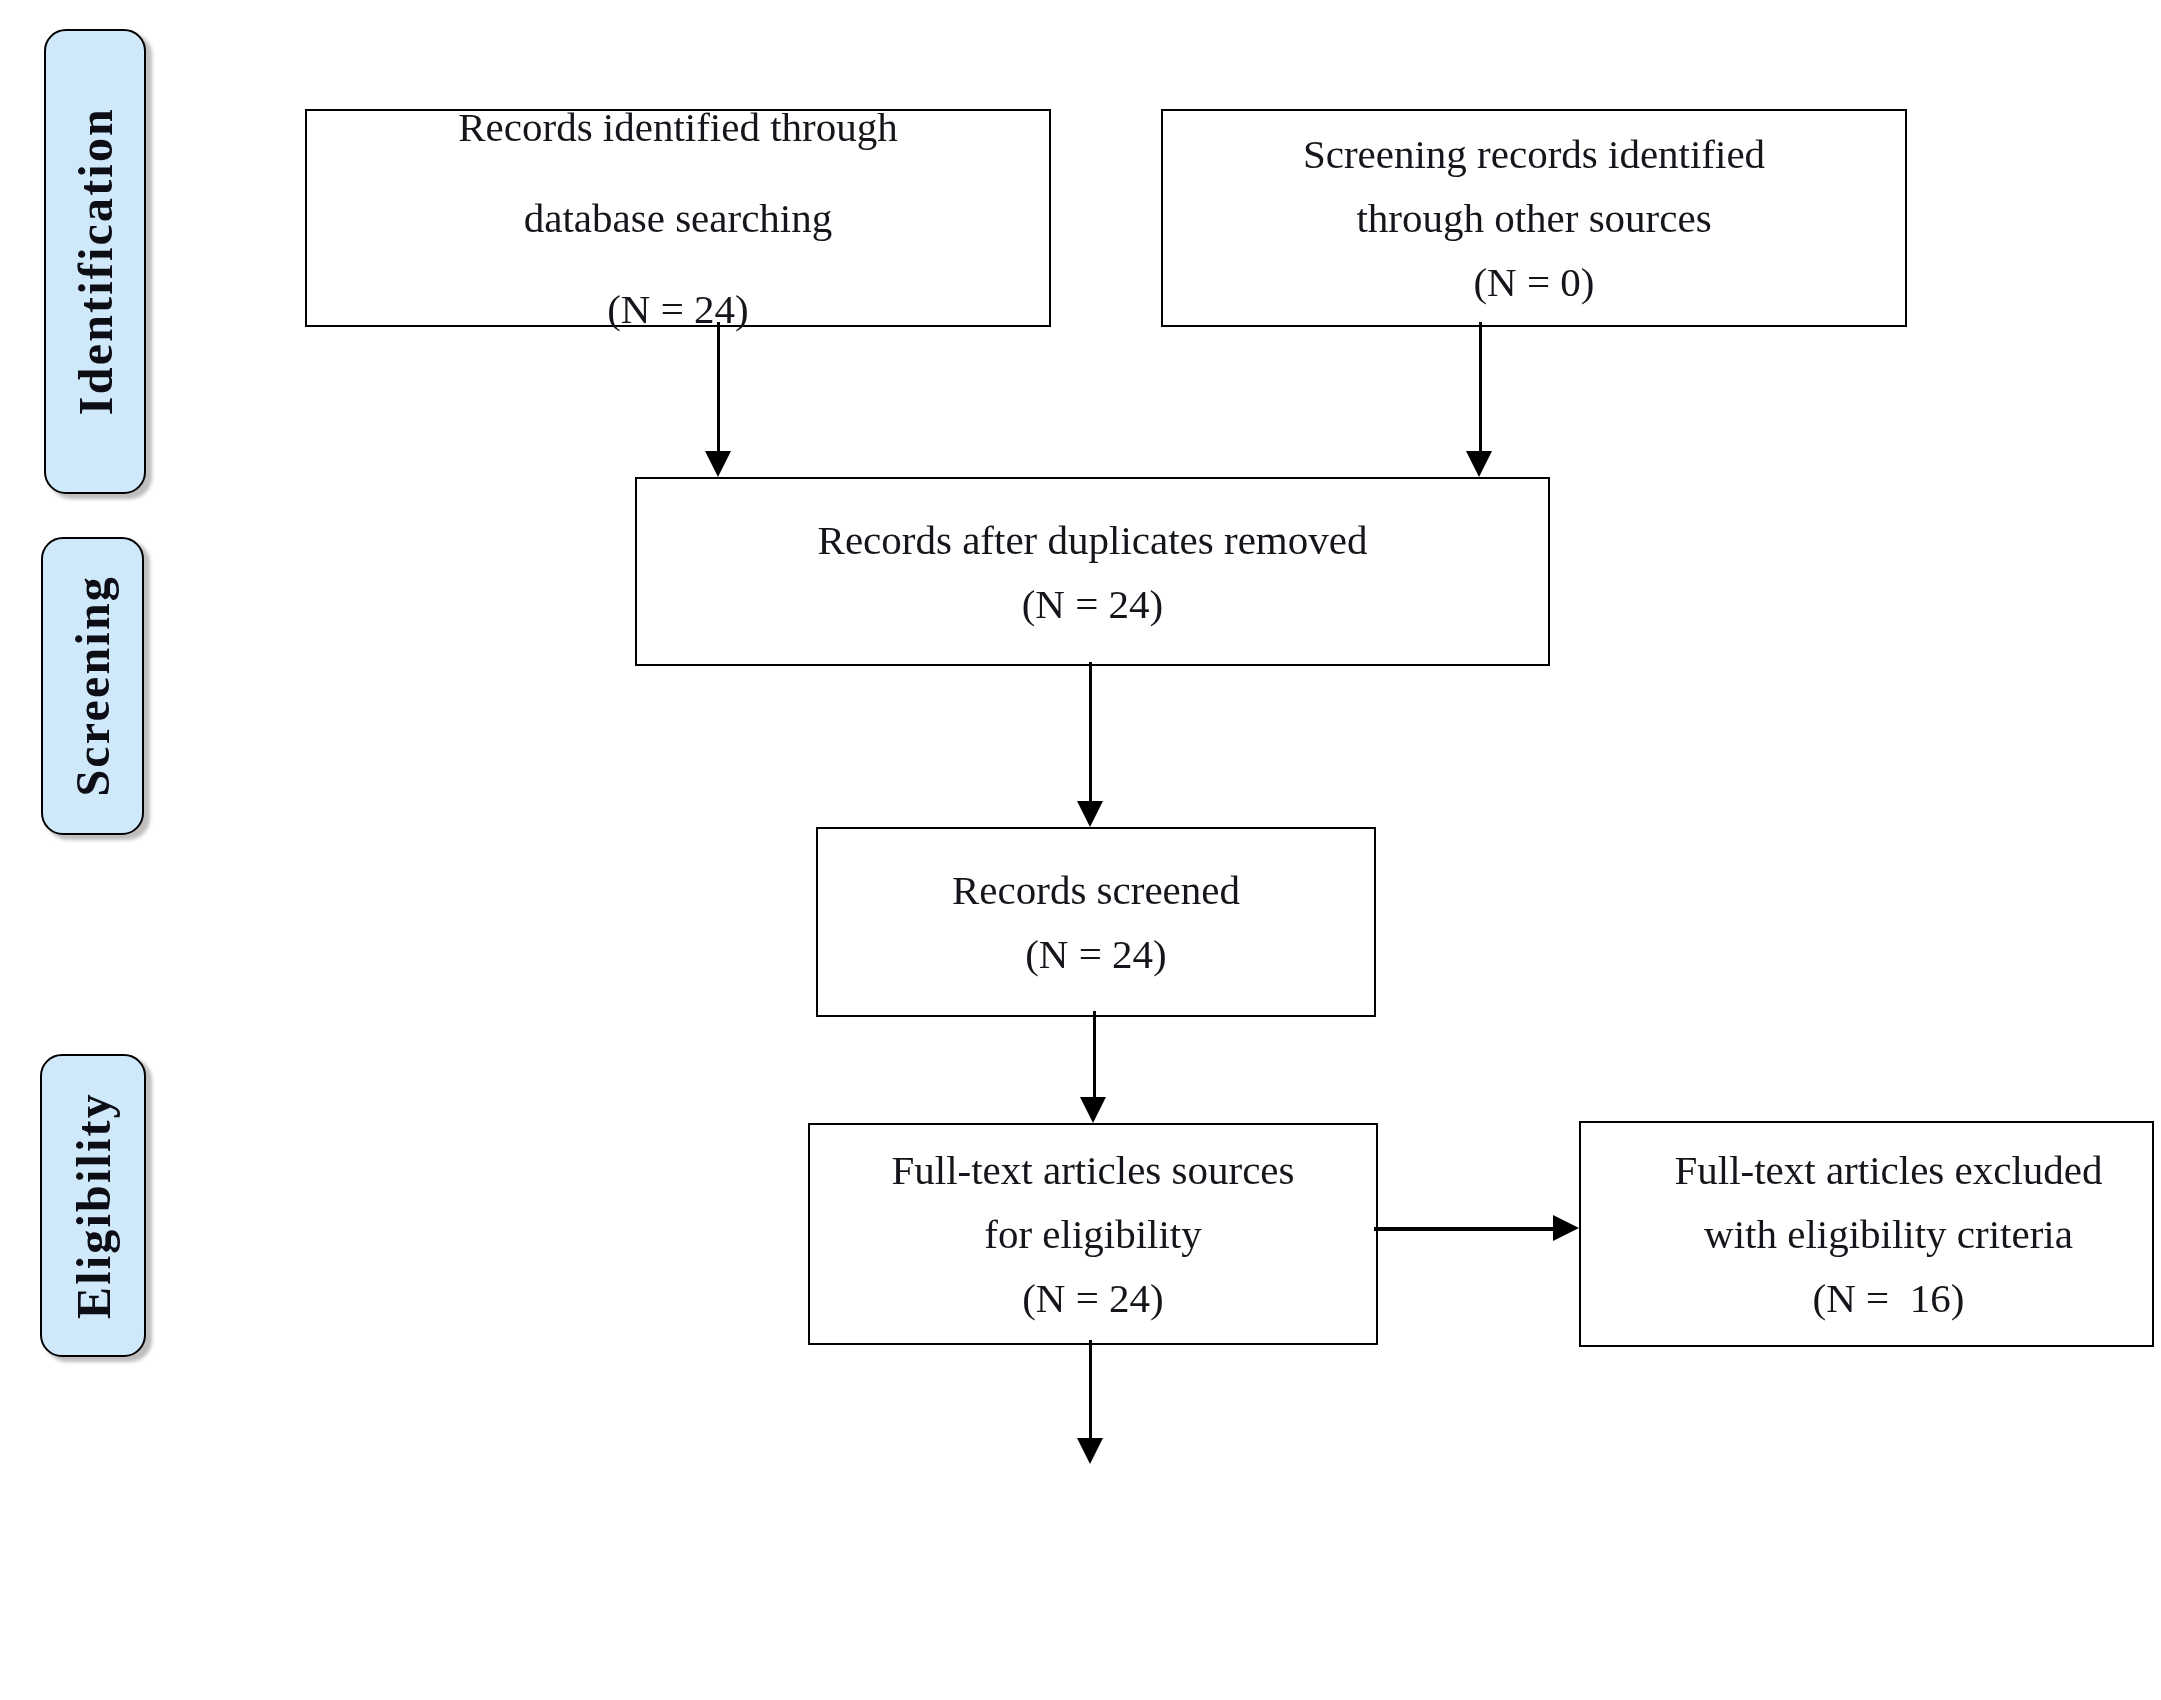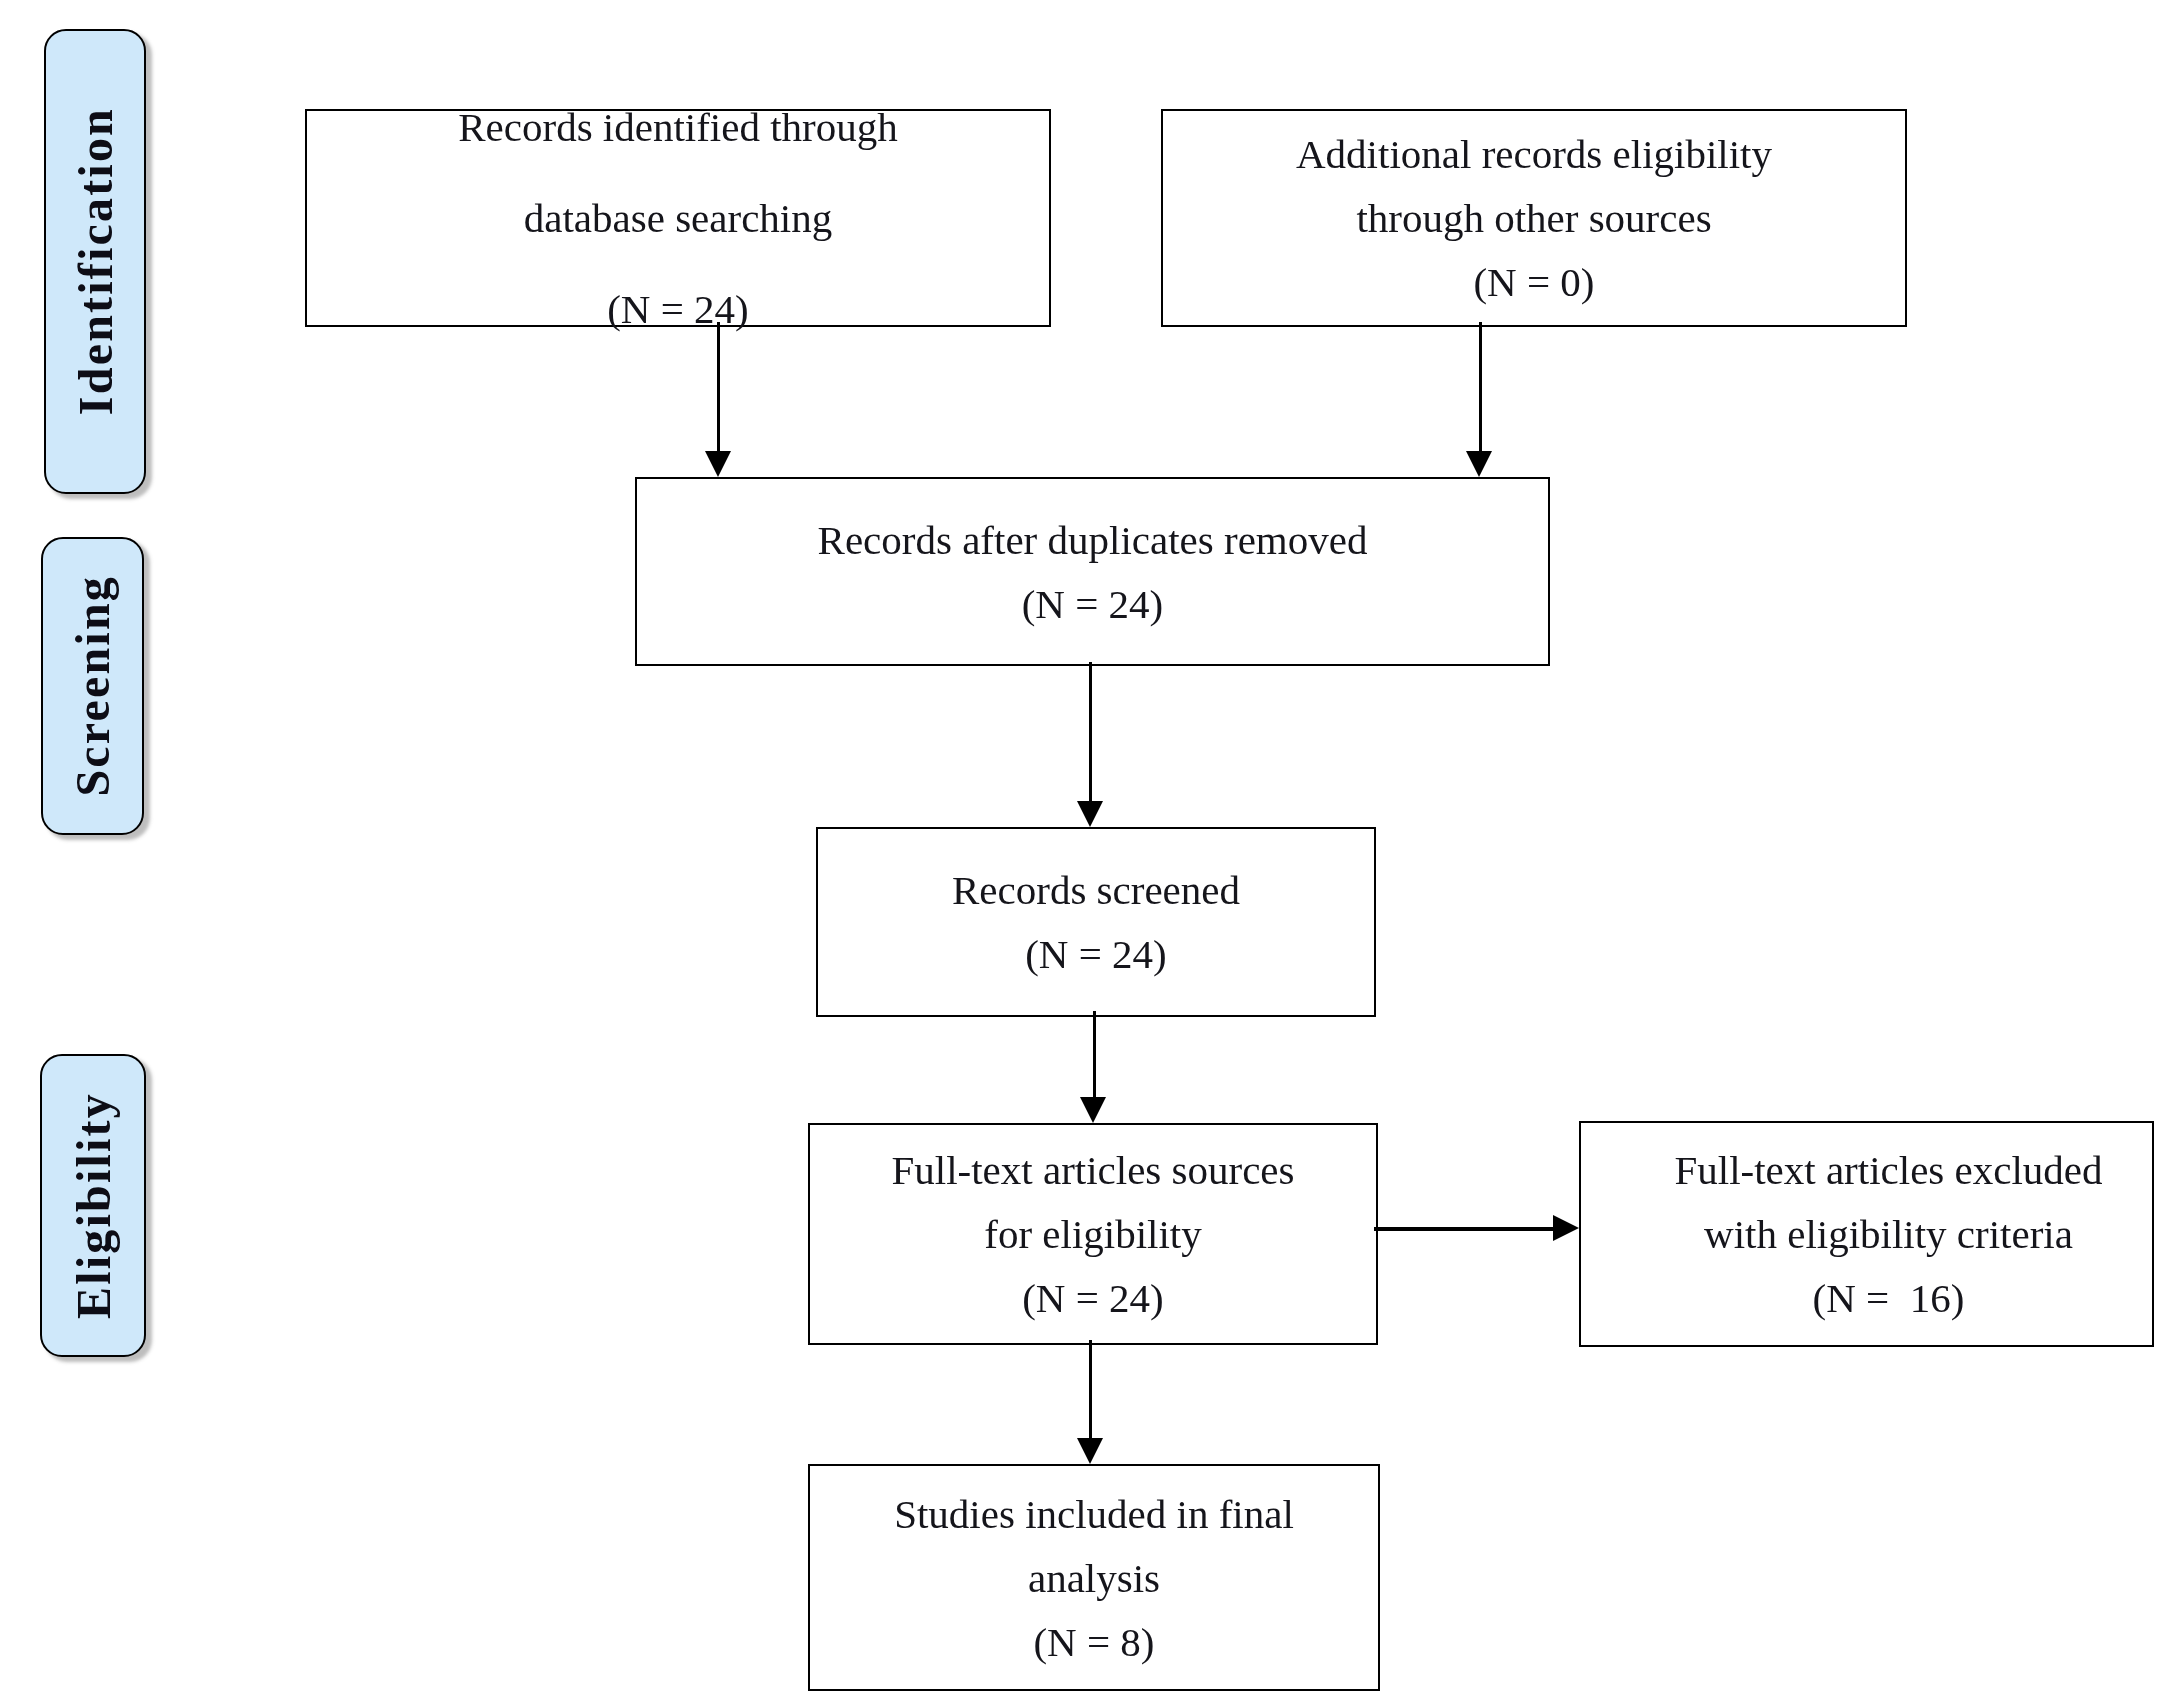--- a/index.html
+++ b/index.html
@@ -81,21 +81,21 @@
     <span class="stage-text">Eligibility</span>
   </div>
 
   <div class="node" style="left:305px;top:109px;width:742px;height:214px;gap:27px;">
     <span>Records identified through</span>
     <span>database searching</span>
     <span class="count">(N = 24)</span>
   </div>
 
   <div class="node" style="left:1161px;top:109px;width:742px;height:214px;">
-    <span>Additional records eligibility</span>
+    <span>Screening records identified</span>
     <span>through other sources</span>
     <span class="count">(N = 0)</span>
   </div>
 
   <div class="node" style="left:635px;top:477px;width:911px;height:185px;">
     <span>Records after duplicates removed</span>
 
     <span class="count">(N = 24)</span>
   </div>
 
@@ -110,25 +110,20 @@
     <span>for eligibility</span>
     <span class="count">(N = 24)</span>
   </div>
 
   <div class="node" style="left:1579px;top:1121px;width:527px;height:222px;padding-left:44px;">
     <span>Full-text articles excluded</span>
     <span>with eligibility criteria</span>
     <span class="count">(N =  16)</span>
   </div>
 
-  <div class="node" style="left:808px;top:1464px;width:568px;height:223px;">
-    <span>Studies included in final</span>
-    <span>analysis</span>
-    <span class="count">(N = 8)</span>
-  </div>
 
   <div>
     <div class="shaft-v" style="left:717px;top:322px;height:129px;"></div>
     <div class="head-down" style="left:705px;top:451px;"></div>
   </div>
 
   <div>
     <div class="shaft-v" style="left:1479px;top:322px;height:129px;"></div>
     <div class="head-down" style="left:1466px;top:451px;"></div>
   </div>

